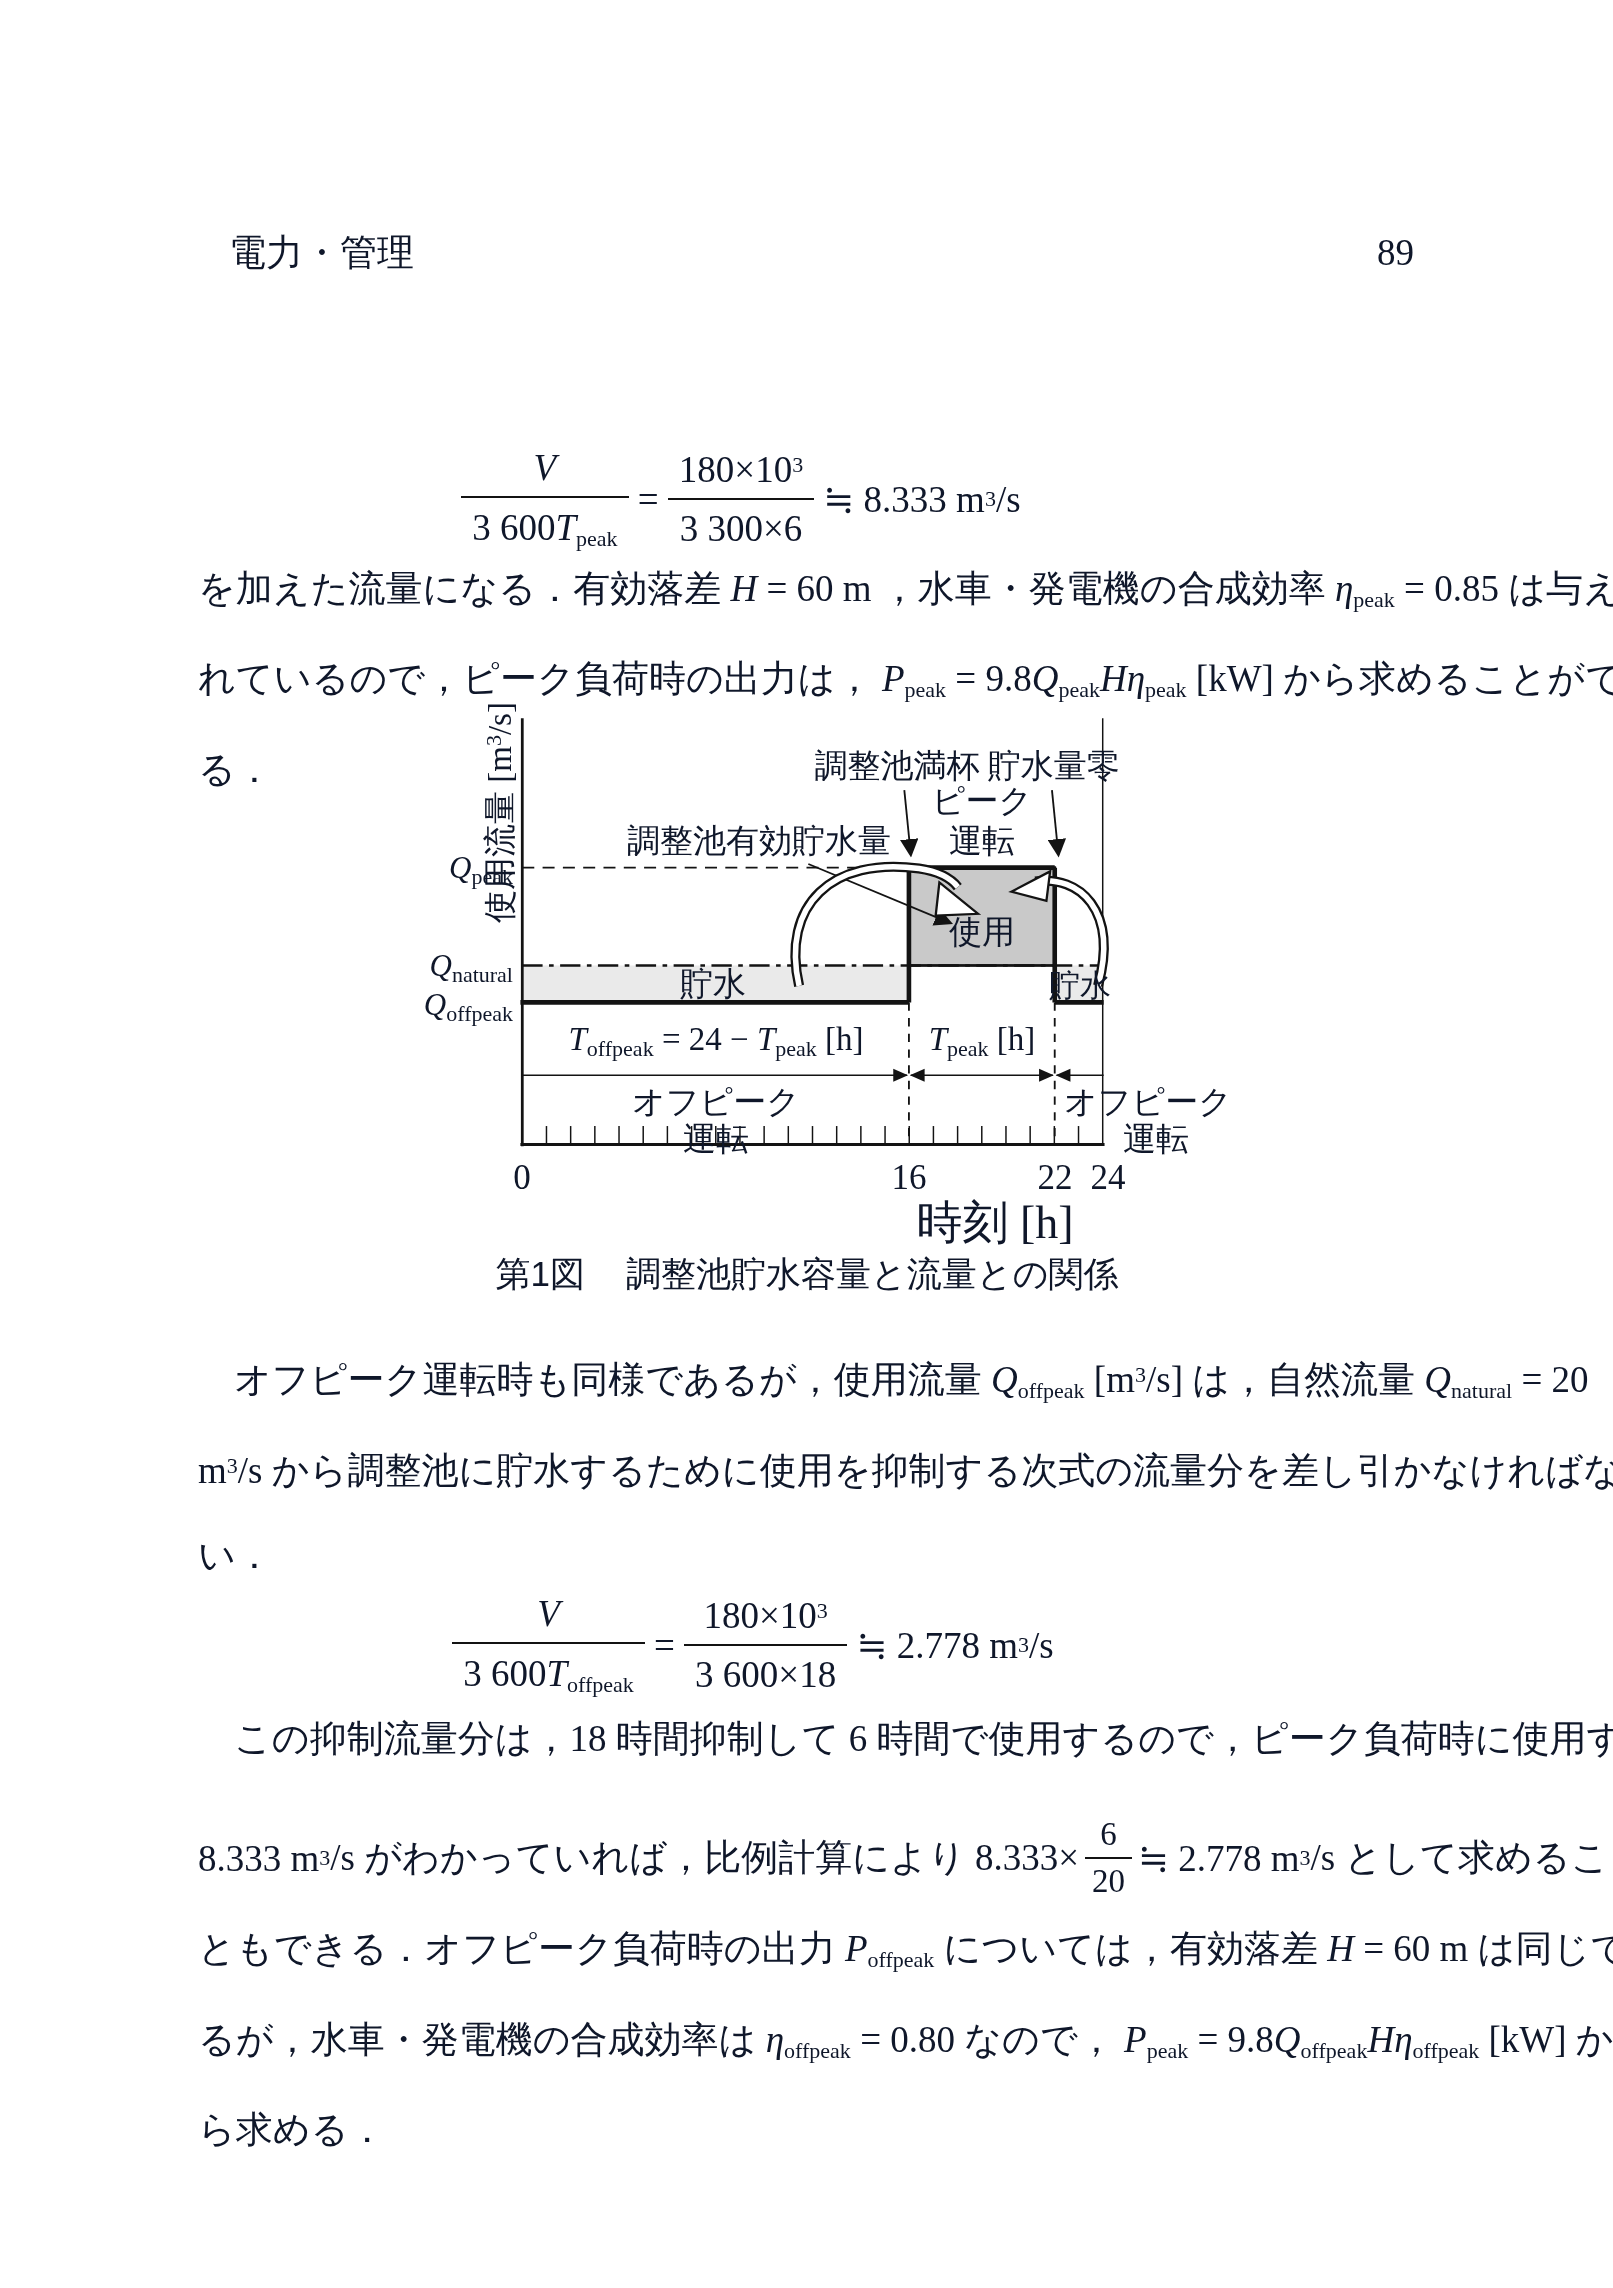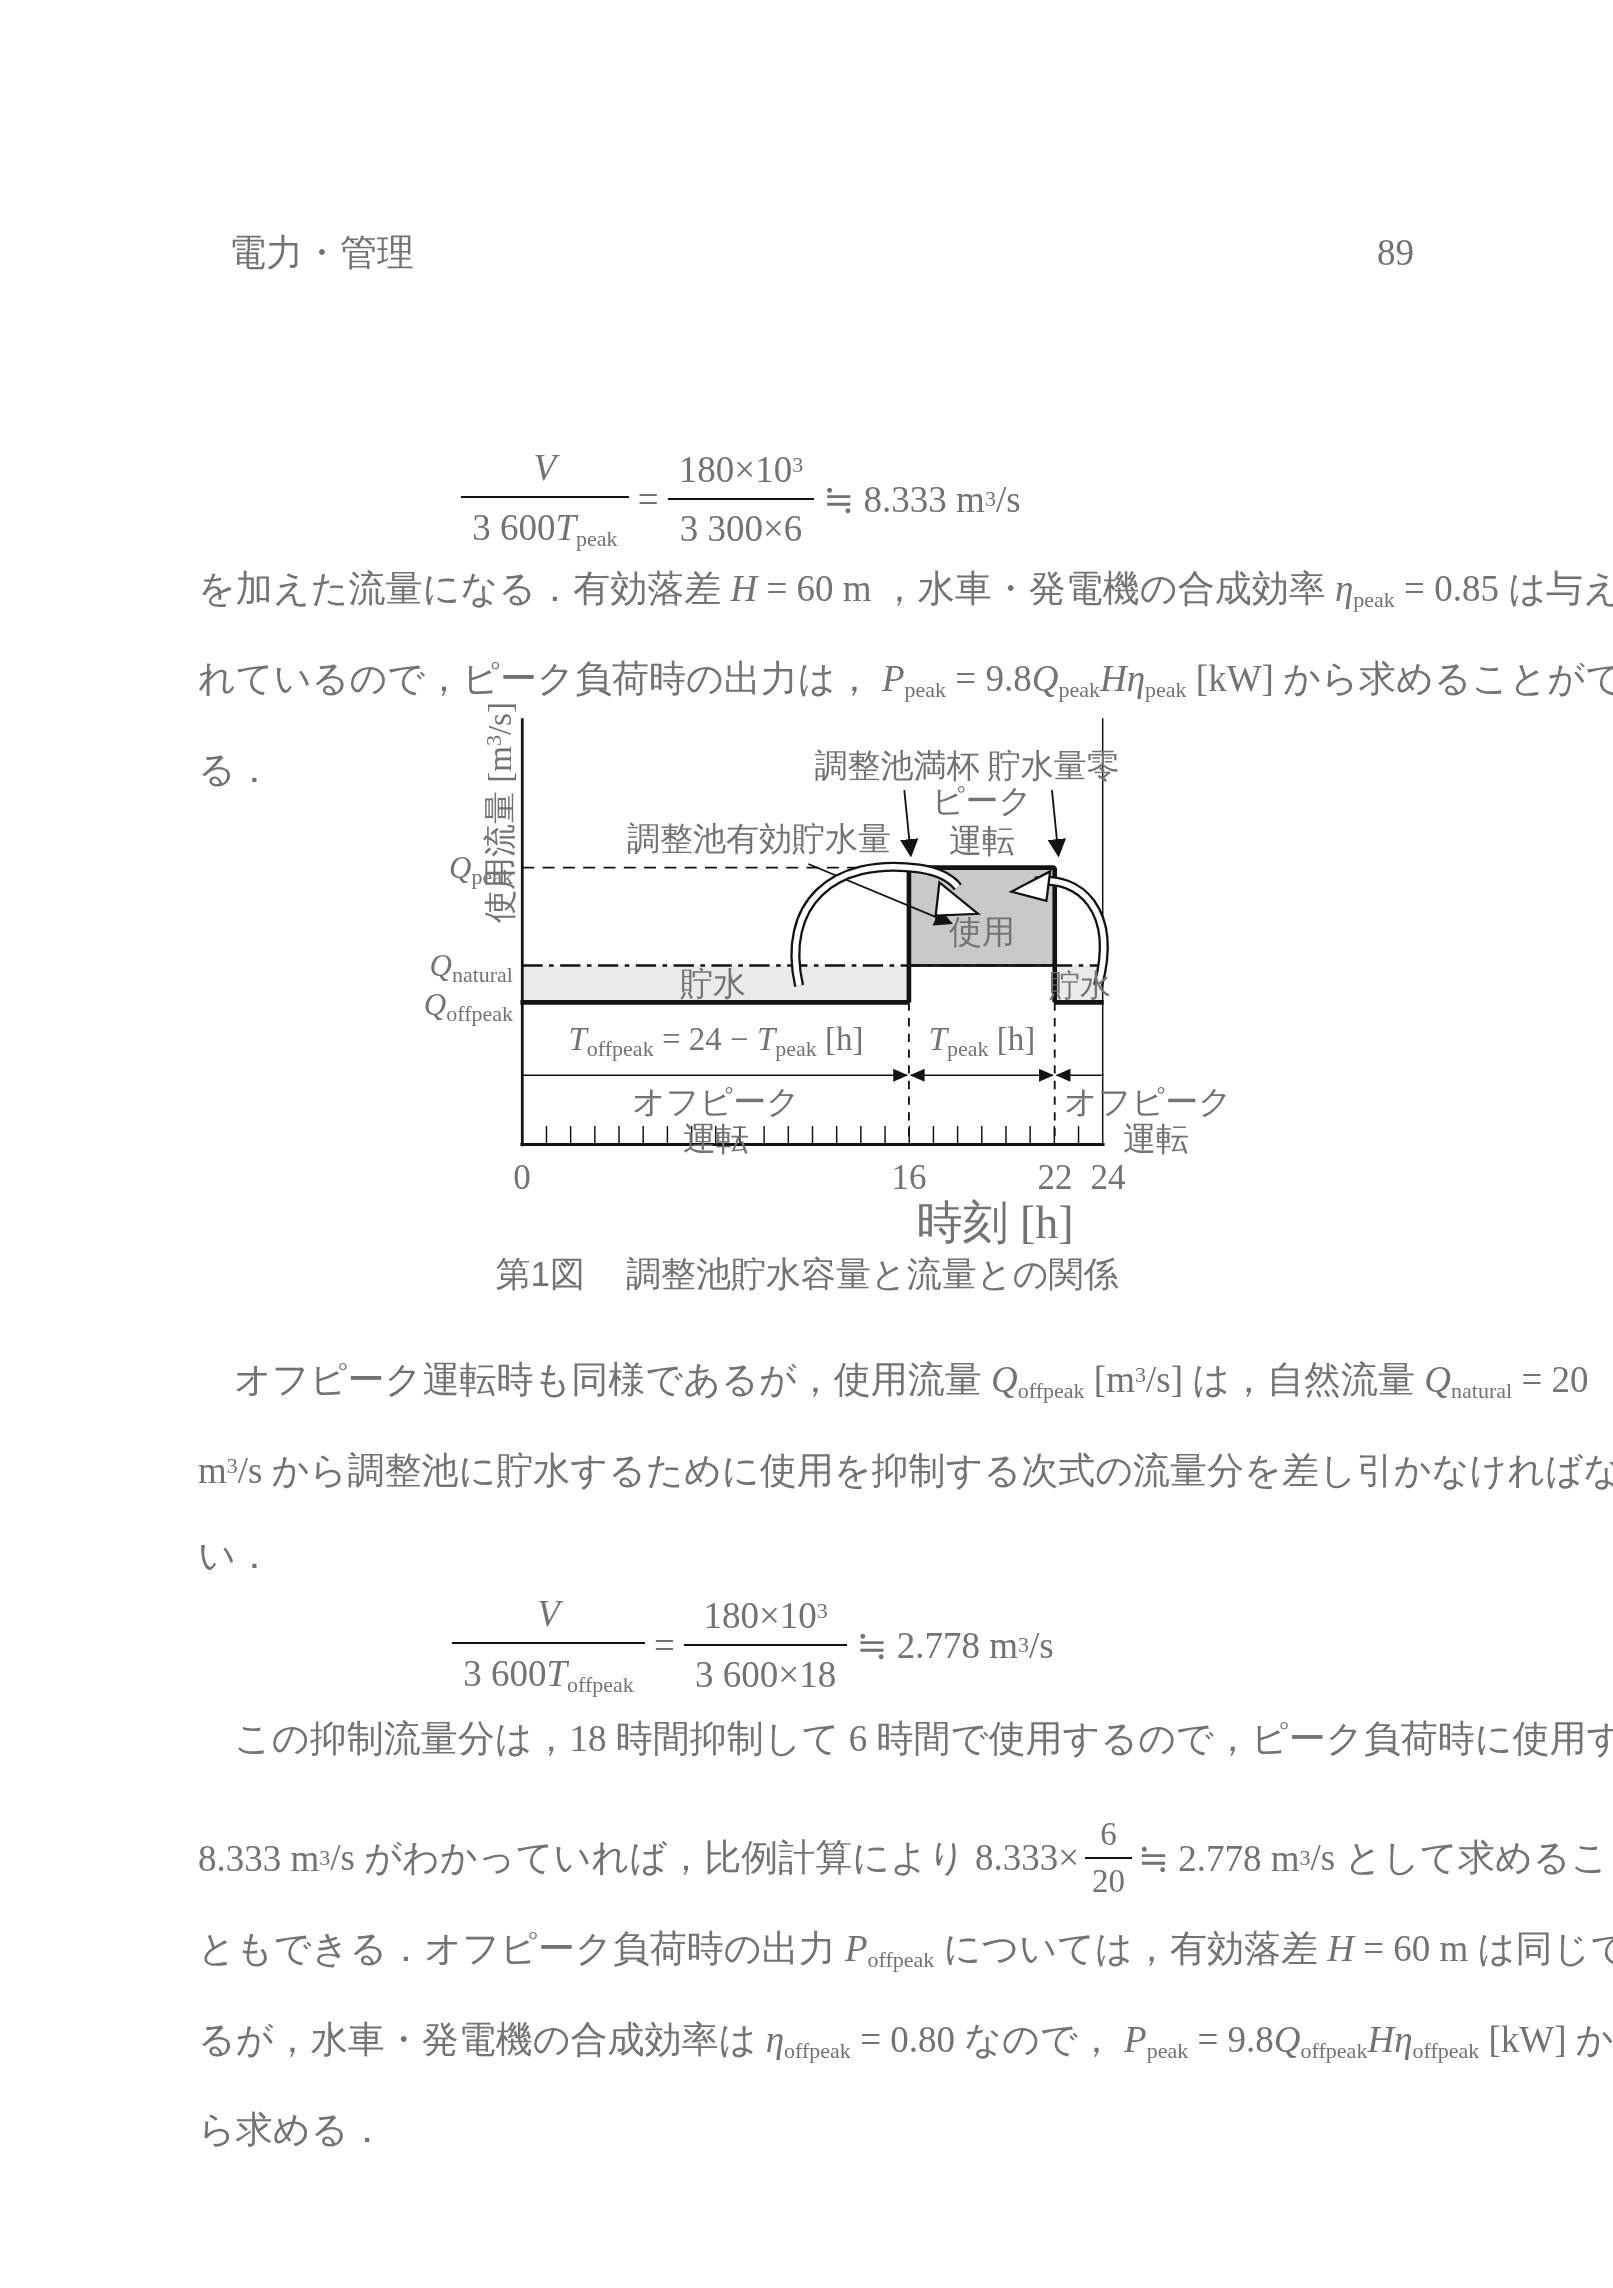--- a/index.html
+++ b/index.html
@@ -1,17 +1,17 @@
 <!DOCTYPE html>
 <html style="font-size:14.8px"><head>
 <meta charset="utf-8">
 <style>
   html,body{margin:0;padding:0;background:#fff;}
   #page{position:relative;width:1613px;height:2289px;background:#ffffff;overflow:hidden;
-        font-family:"Liberation Serif","DejaVu Serif",serif;color:#737373;}
+        font-family:"Liberation Serif","DejaVu Serif",serif;color:#0f172a;}
   .line{position:absolute;white-space:nowrap;font-size:37px;line-height:52px;}
   .fig-label{position:absolute;white-space:nowrap;font-size:33px;line-height:41px;}
   .centered{transform:translateX(-50%);}
   .rightal{transform:translateX(-100%);}
   sub.rm{font-size:22px;vertical-align:-0.28em;font-style:normal;letter-spacing:0;}
   sup.rm{font-size:22px;vertical-align:0.45em;font-style:normal;}
   i{font-style:italic;}
   .formula{position:absolute;display:flex;align-items:center;font-size:37px;white-space:nowrap;}
   .frac{display:inline-flex;flex-direction:column;text-align:center;margin:0 9.2px;vertical-align:middle;}
   .frac .num{display:block;border-bottom:2.8px solid #131313;padding:1.8px 11px 7.4px;}
@@ -120,21 +120,21 @@
     <g>
       <path d="M 1190,1068 C 1212,986 1170,948 1122,955" fill="none" stroke="#131313" stroke-width="11"></path>
       <path d="M 1190,1068 C 1212,986 1170,948 1122,955" fill="none" stroke="#ffffff" stroke-width="6"></path>
       <polygon points="1096,966 1138,944 1134,976" fill="#ffffff" stroke="#131313" stroke-width="2.5"></polygon>
     </g>
   </svg>
 
   <div class="ylabel">使用流量 [m<sup class="rm">3</sup>/s]</div>
 
   <div class="fig-label centered" style="left:967px;top:746px;">調整池満杯 貯水量零</div>
-  <div class="fig-label centered" style="left:759px;top:821px;font-family:Liberation Mono, monospace;">調整池有効貯水量</div>
+  <div class="fig-label centered" style="left:759px;top:821px;">調整池有効貯水量</div>
   <div class="fig-label centered" style="left:982px;top:781px;">ピーク</div>
   <div class="fig-label centered" style="left:982px;top:821px;">運転</div>
   <div class="fig-label centered" style="left:982px;top:912px;">使用</div>
   <div class="fig-label centered" style="left:713px;top:964px;">貯水</div>
   <div class="fig-label centered" style="left:1080px;top:965px;font-size:31px;">貯水</div>
 
   <div class="fig-label rightal" style="left:513px;top:847px;font-size:31px;"><i>Q</i><sub class="rm">peak</sub></div>
   <div class="fig-label rightal" style="left:513px;top:945px;font-size:31px;"><i>Q</i><sub class="rm">natural</sub></div>
   <div class="fig-label rightal" style="left:513px;top:984px;font-size:31px;"><i>Q</i><sub class="rm">offpeak</sub></div>
 

